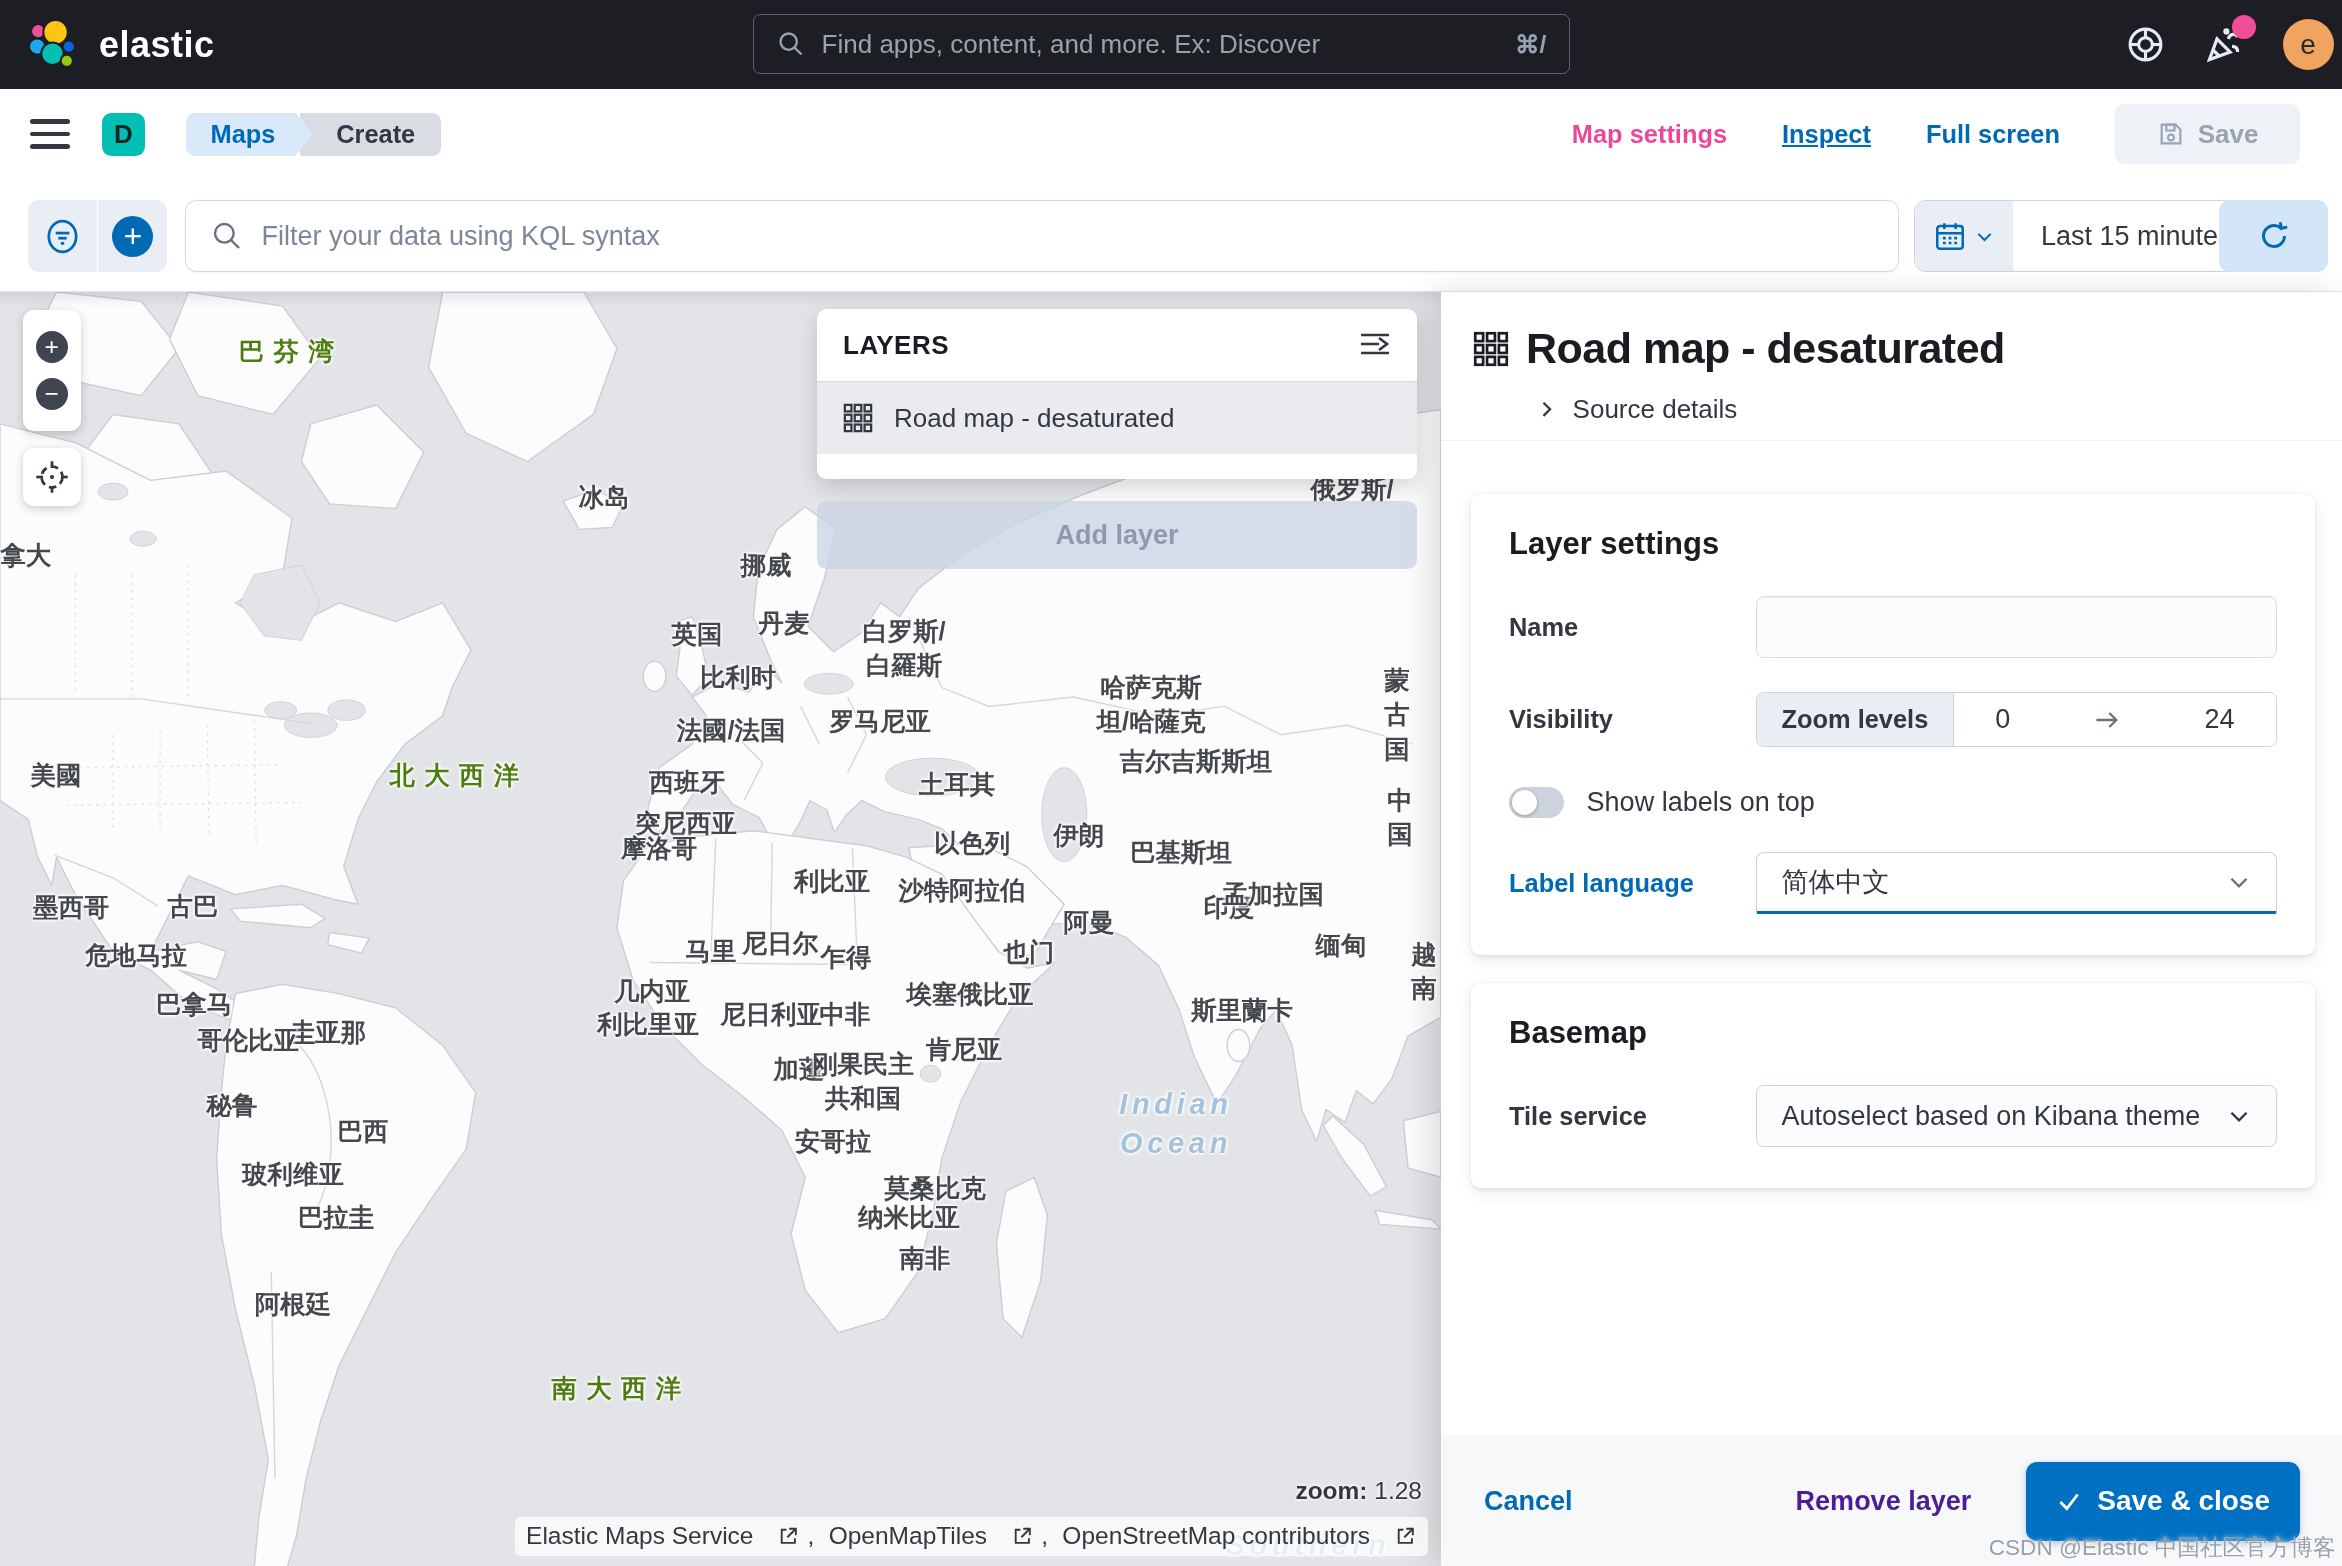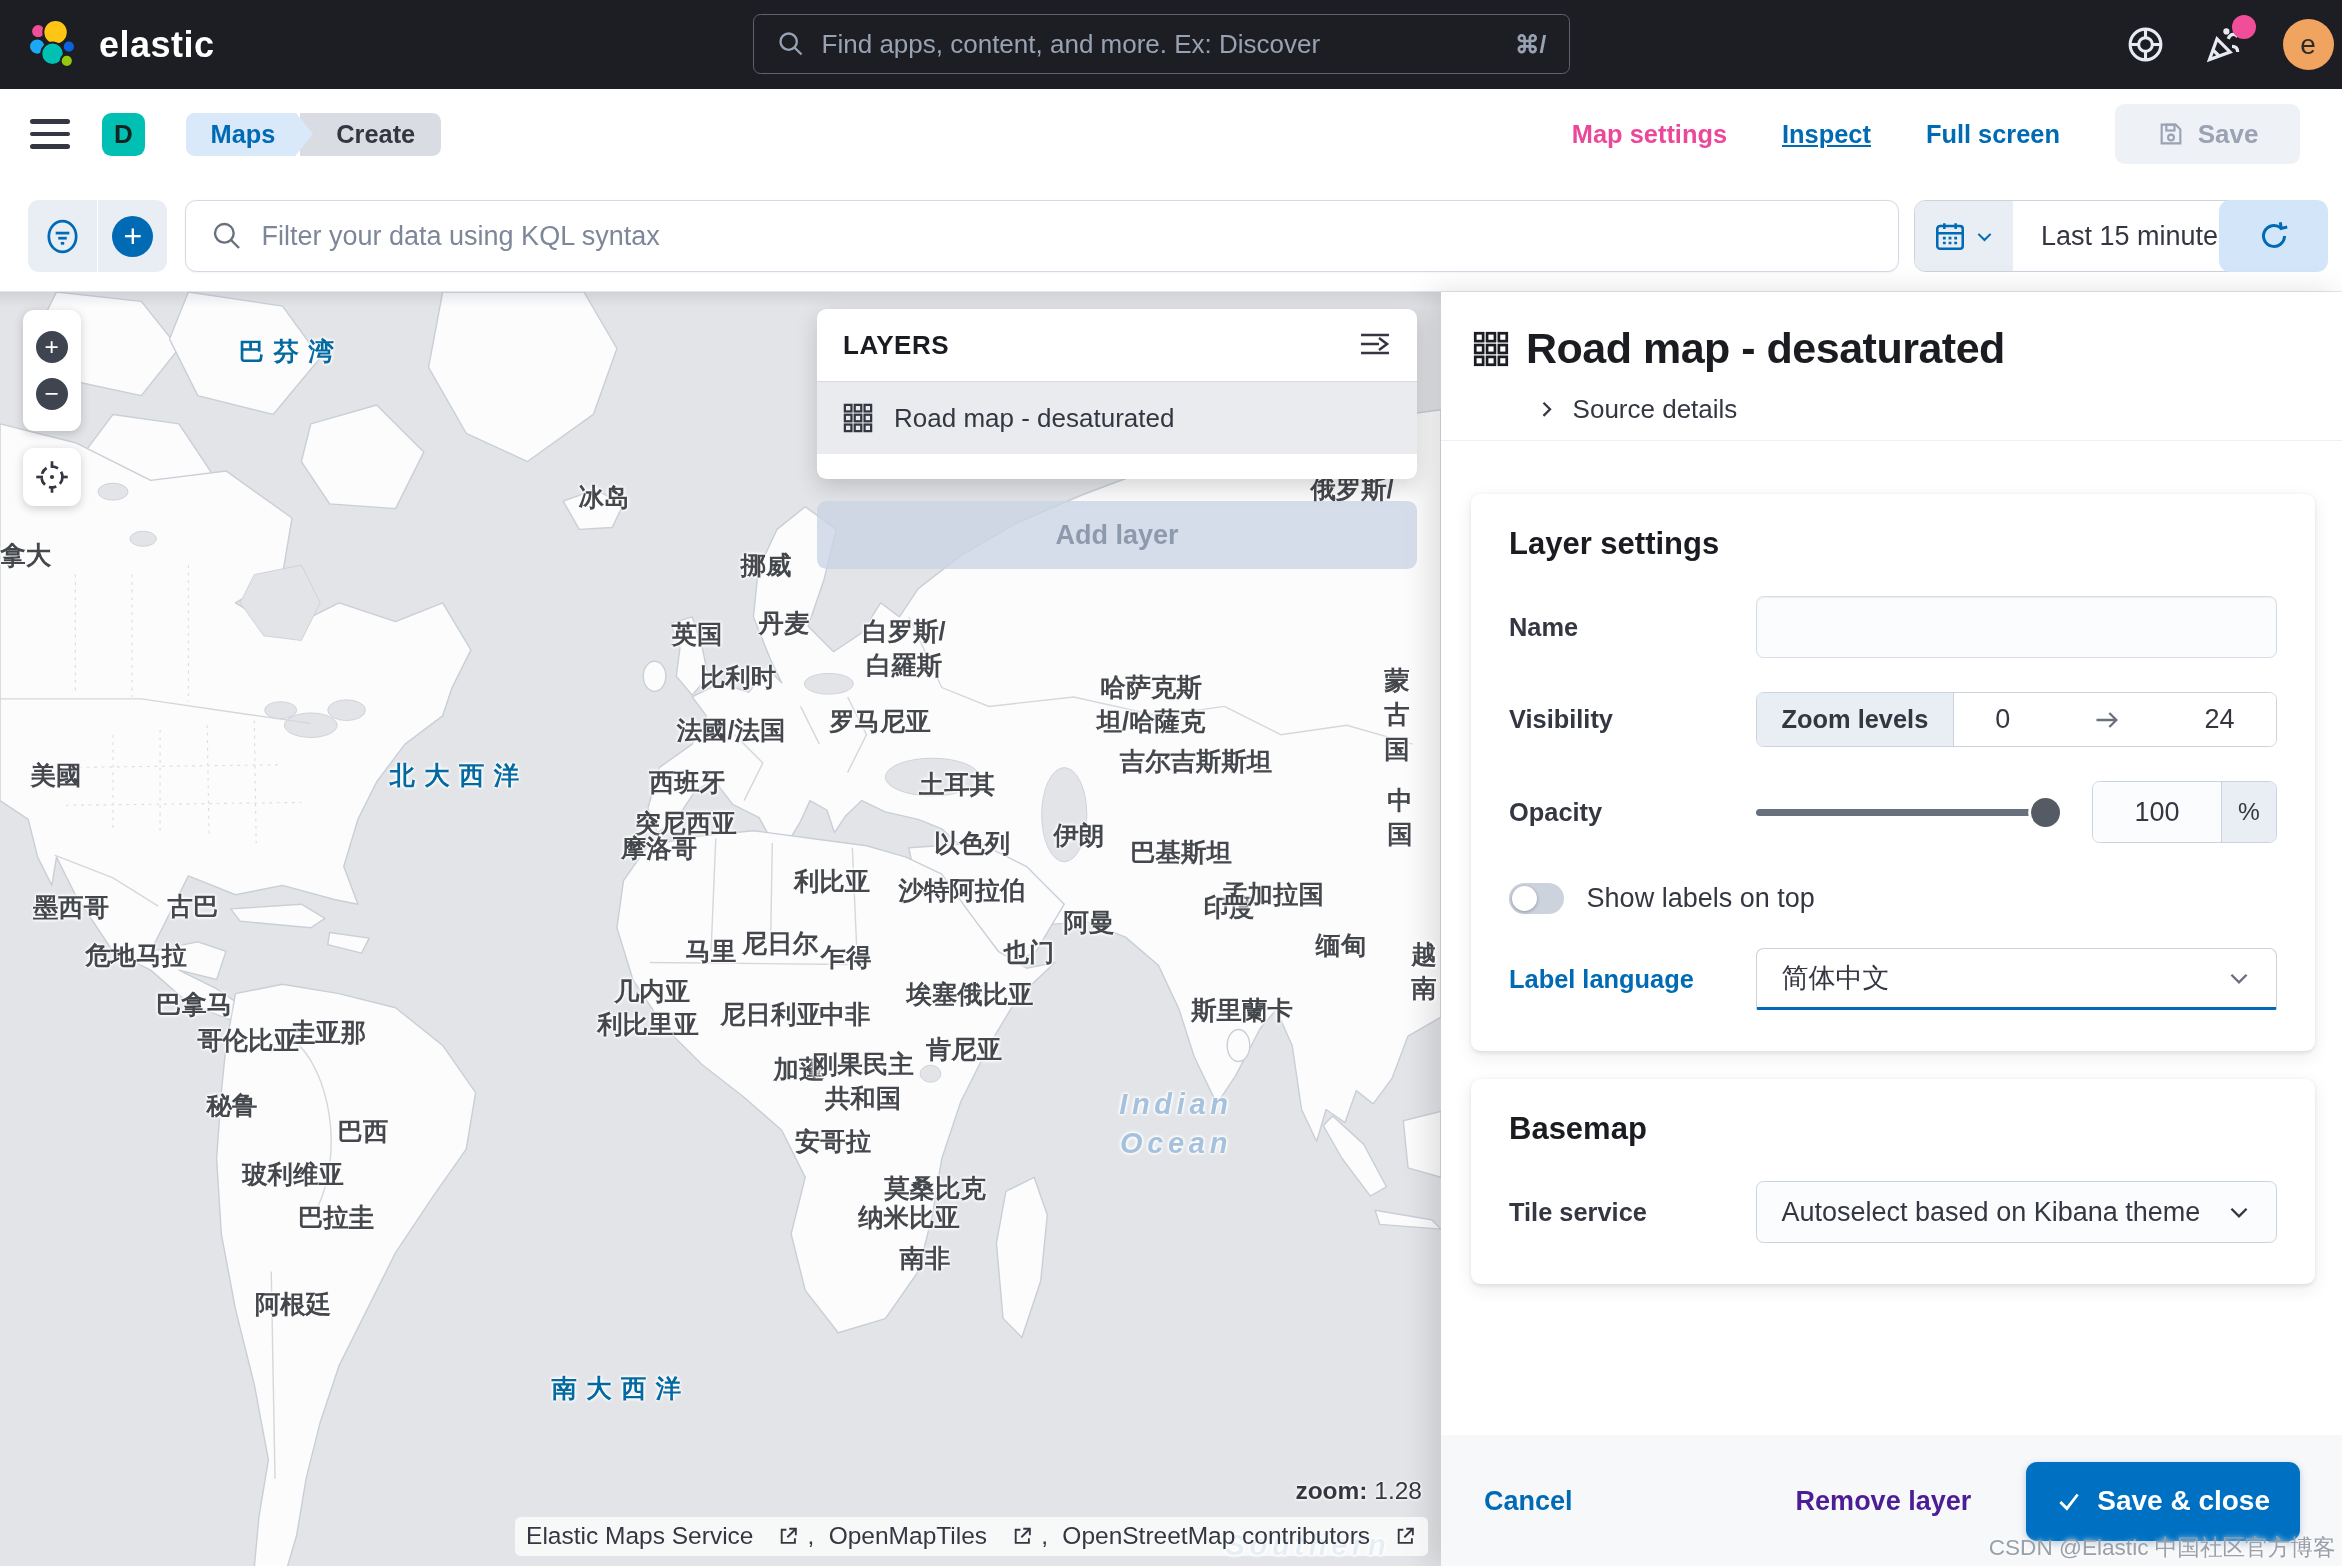--- a/index.html
+++ b/index.html
@@ -62,21 +62,21 @@
   .content { position:absolute; top:292px; left:0; right:0; bottom:0; }
 
   
   .map-area { position:absolute; left:0; top:0; width:1441px; height:1275px; background:#e3e4e7; overflow:hidden; }
   .map-area svg.world { position:absolute; inset:0; }
   .map-top-shade { position:absolute; top:0; left:0; right:0; height:15px; background:linear-gradient(rgba(40,50,70,0.10), rgba(40,50,70,0)); z-index:3; }
   .map-labels { position:absolute; inset:0; z-index:2; pointer-events:none; }
   .map-label { position:absolute; transform:translate(-50%,-50%); white-space:pre-line; text-align:center; line-height:1.35;
     font-size:25.4px; font-weight:600; color:#44474c;
     text-shadow:0 0 4.7px #fff, 0 0 4.7px #fff, 0 0 2.8px #fff, 0 0 2.8px #fff; }
-  .map-label.water-cjk { color:#0369a1; letter-spacing:9.4px; font-weight:600; }
+  .map-label.water-cjk { color:#4d7c0f; letter-spacing:9.4px; font-weight:600; }
   .map-label.water-latin { color:#a6c1dd; font-style:italic; letter-spacing:4.7px; font-size:29px; font-weight:600; }
 
   .map-controls { position:absolute; left:22.6px; top:18px; z-index:6; }
   .zoom-box { width:58px; height:121px; background:#fff; border-radius:11.3px; box-shadow:0 2.8px 9.4px rgba(0,0,0,0.18);
     display:flex; flex-direction:column; align-items:center; justify-content:space-around; padding:13px 0; }
   .zoom-btn { width:32px; height:32px; border-radius:50%; background:#3f4550; color:#fff; border:none; font-size:24.5px; line-height:28px;
     display:flex; align-items:center; justify-content:center; cursor:pointer; font-family:inherit; }
   .locate-box { margin-top:17px; width:58px; height:58px; background:#fff; border-radius:11.3px; box-shadow:0 2.8px 9.4px rgba(0,0,0,0.18);
     display:flex; align-items:center; justify-content:center; border:none; cursor:pointer; }
 
@@ -549,33 +549,20 @@
                 <svg width="28" height="28" viewBox="0 0 24 24" fill="none" stroke="#69707d" stroke-width="2">
                   <line x1="3" y1="12" x2="20" y2="12"></line>
                     <polyline points="14,6 20,12 14,18"></polyline>
                 </svg>
                 <span>24</span>
               </div>
             </div>
           </div>
         </div>
 
-        <div class="form-row">
-          <label class="form-label">Opacity</label>
-          <div class="form-control opacity-wrap">
-            <div class="slider">
-              <div class="track"></div>
-              <div class="thumb"></div>
-            </div>
-            <div class="opacity-box">
-              <input type="text" value="100" style="">
-              <span class="unit">%</span>
-            </div>
-          </div>
-        </div>
 
         <div class="toggle-row">
           <button class="toggle">
               <span class="knob"></span>
             </button>
           <span class="toggle-label">Show labels on top</span>
         </div>
 
         <div class="form-row">
           <label class="form-label link-label">Label language</label>

